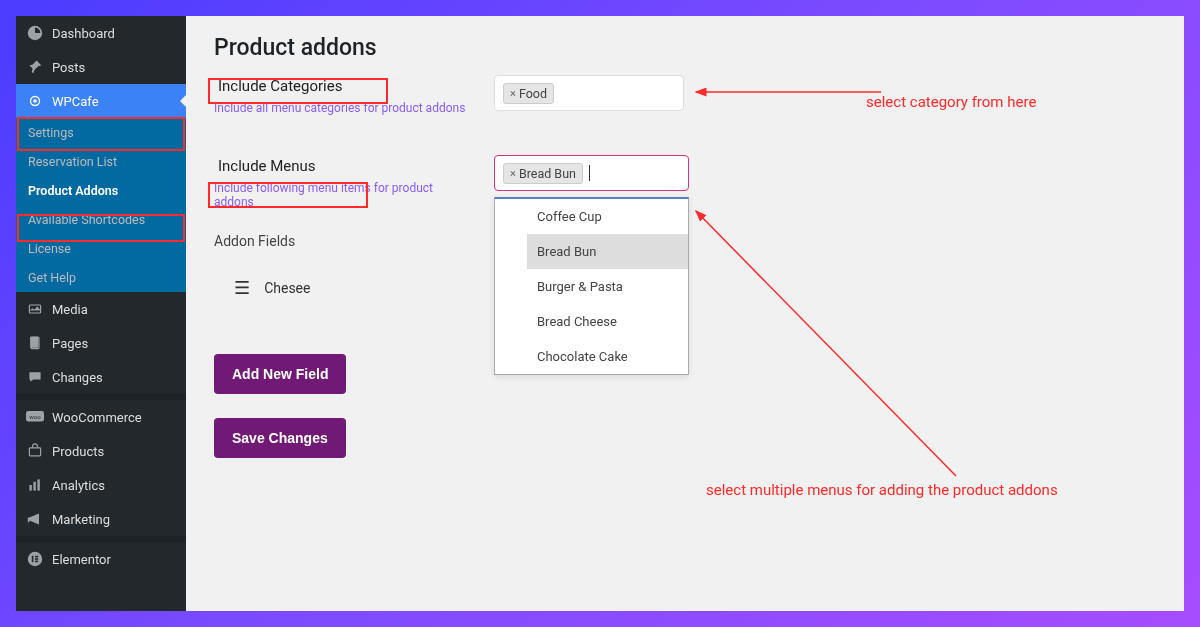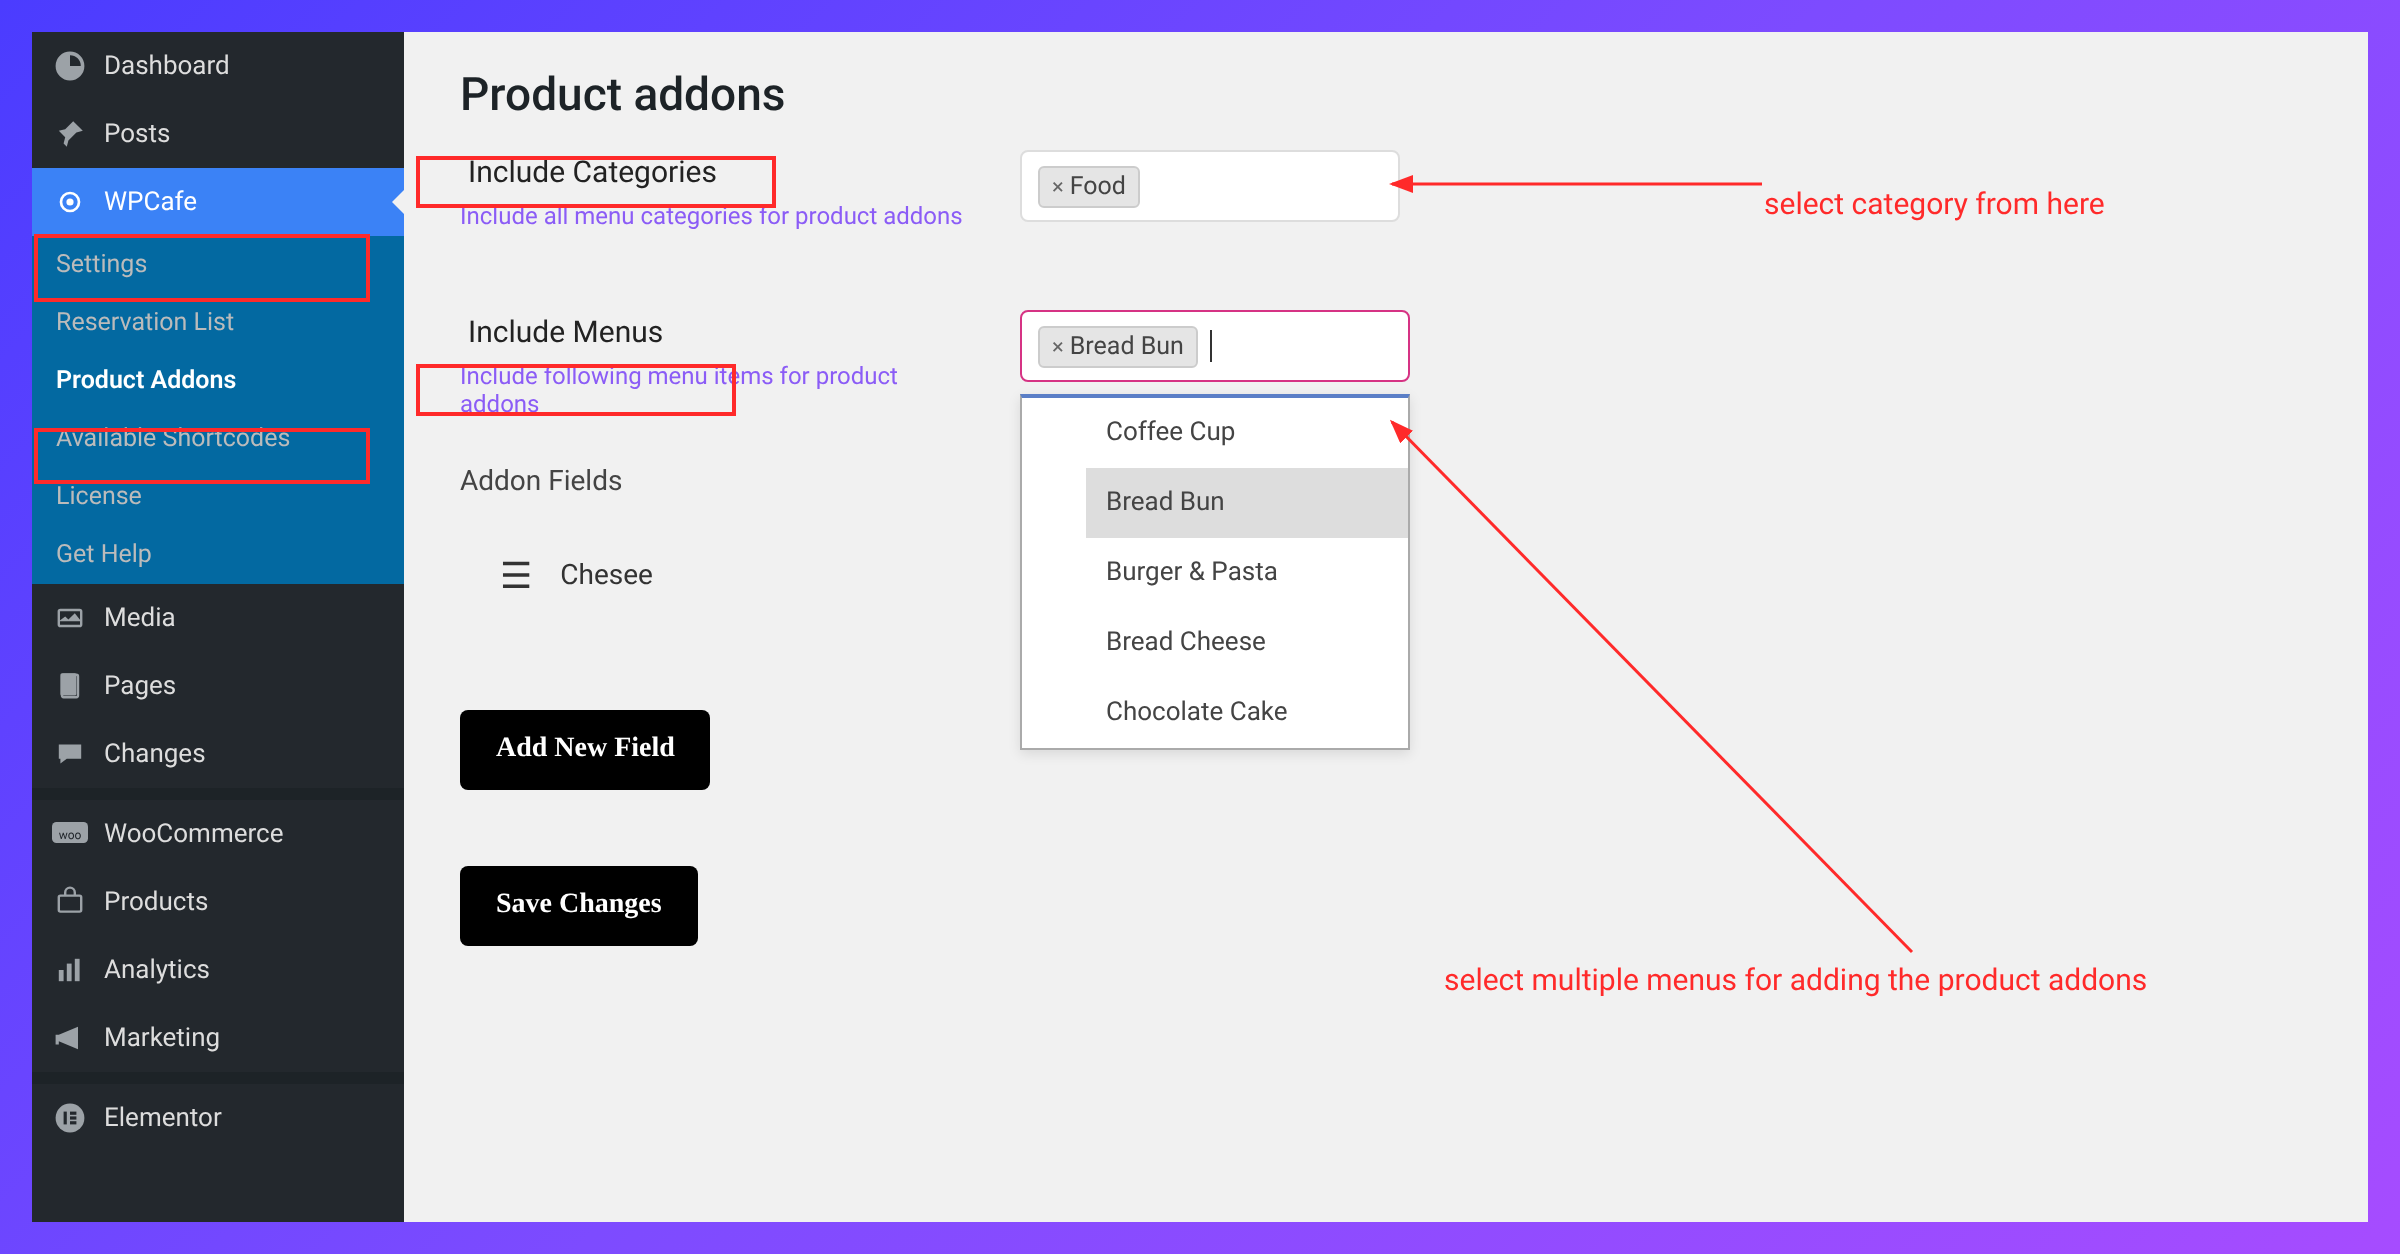--- a/index.html
+++ b/index.html
@@ -15,21 +15,21 @@
     position: absolute;
     top: 16px;
     left: 16px;
     right: 16px;
     bottom: 16px;
     background: #f1f1f1;
     display: flex;
     overflow: hidden;
   }
   .sidebar {
-    width: 186px;
+    width: 170px;
     background: #23282d;
     color: #eee;
     font-size: 13px;
     display: flex;
     flex-direction: column;
   }
   .sb-item {
     display: flex;
     align-items: center;
     padding: 8px 10px;
@@ -169,30 +169,29 @@
     display: flex;
     align-items: center;
     gap: 14px;
     padding: 8px 20px;
     font-size: 14px;
     color: #333;
   }
   .drag-icon { color: #333; font-size: 18px; }
   .btn {
     display: inline-block;
-    background: #000000;
+    background: #701a75;
     color: #fff;
     border: none;
     border-radius: 4px;
     padding: 12px 18px;
     font-size: 14px;
     font-weight: 600;
     cursor: pointer;
     margin-top: 18px;
-    font-family: Liberation Serif, serif;
   }
   .btn + .btn { margin-left: 0; margin-top: 18px; }
   .btn-wrap { display: flex; flex-direction: column; align-items: flex-start; gap: 6px; margin-top: 30px; }
 
   
   .highlight-box {
     position: absolute;
     border: 2px solid #ff2a2a;
     pointer-events: none;
     z-index: 200;
@@ -376,21 +375,21 @@
 
     <div class="addon-fields-label">Addon Fields</div>
 
     <div class="addon-item">
       <span class="drag-icon">☰</span>
       <span>Chesee</span>
     </div>
 
     <div class="btn-wrap">
       <button class="btn">Add New Field</button>
-      <button class="btn" style="margin-top:32px;">Save Changes</button>
+      <button class="btn" style="margin-top:18px;">Save Changes</button>
     </div>
 
     <div class="annot-text" style="top:77px; left:680px;">select category from here</div>
     <div class="annot-text" style="top:465px; left:520px;">select multiple menus for adding the product addons</div>
   </div>
 
   <svg class="annot-svg">
     <defs>
       <marker id="arrowhead" markerWidth="8" markerHeight="6" refX="7" refY="3" orient="auto">
         <polygon points="0 0, 8 3, 0 6" fill="#ff2a2a"></polygon>

